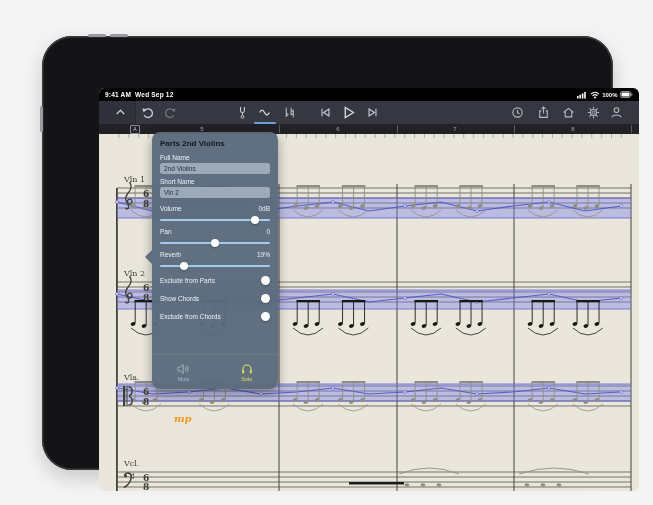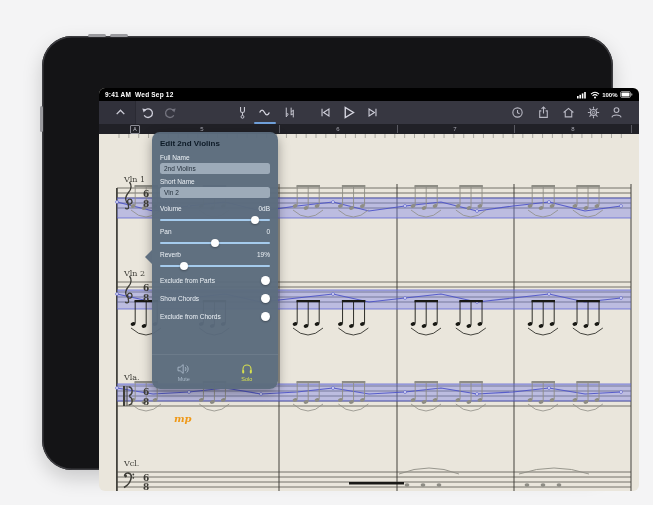--- a/index.html
+++ b/index.html
@@ -521,21 +521,21 @@
           <text x="44" y="347">6</text>
             <text x="44" y="356">8</text>
         </g>
 
         <text x="75" y="288" font-size="10" font-weight="bold" font-style="italic" fill="#ef9816">mp</text>
       </svg>
     </div>
 
     <div class="popup">
       <div class="popup-arrow"></div>
-      <div class="p-title">Edit 2nd Violins</div>
+      <div class="p-title">Parts 2nd Violins</div>
 
       <div class="p-label">Full Name</div>
       <div class="p-input">2nd Violins</div>
 
       <div class="p-label">Short Name</div>
       <div class="p-input">Vln 2</div>
 
       <div class="p-sliderrow">
         <span>Volume</span>
         <span>0dB</span>

